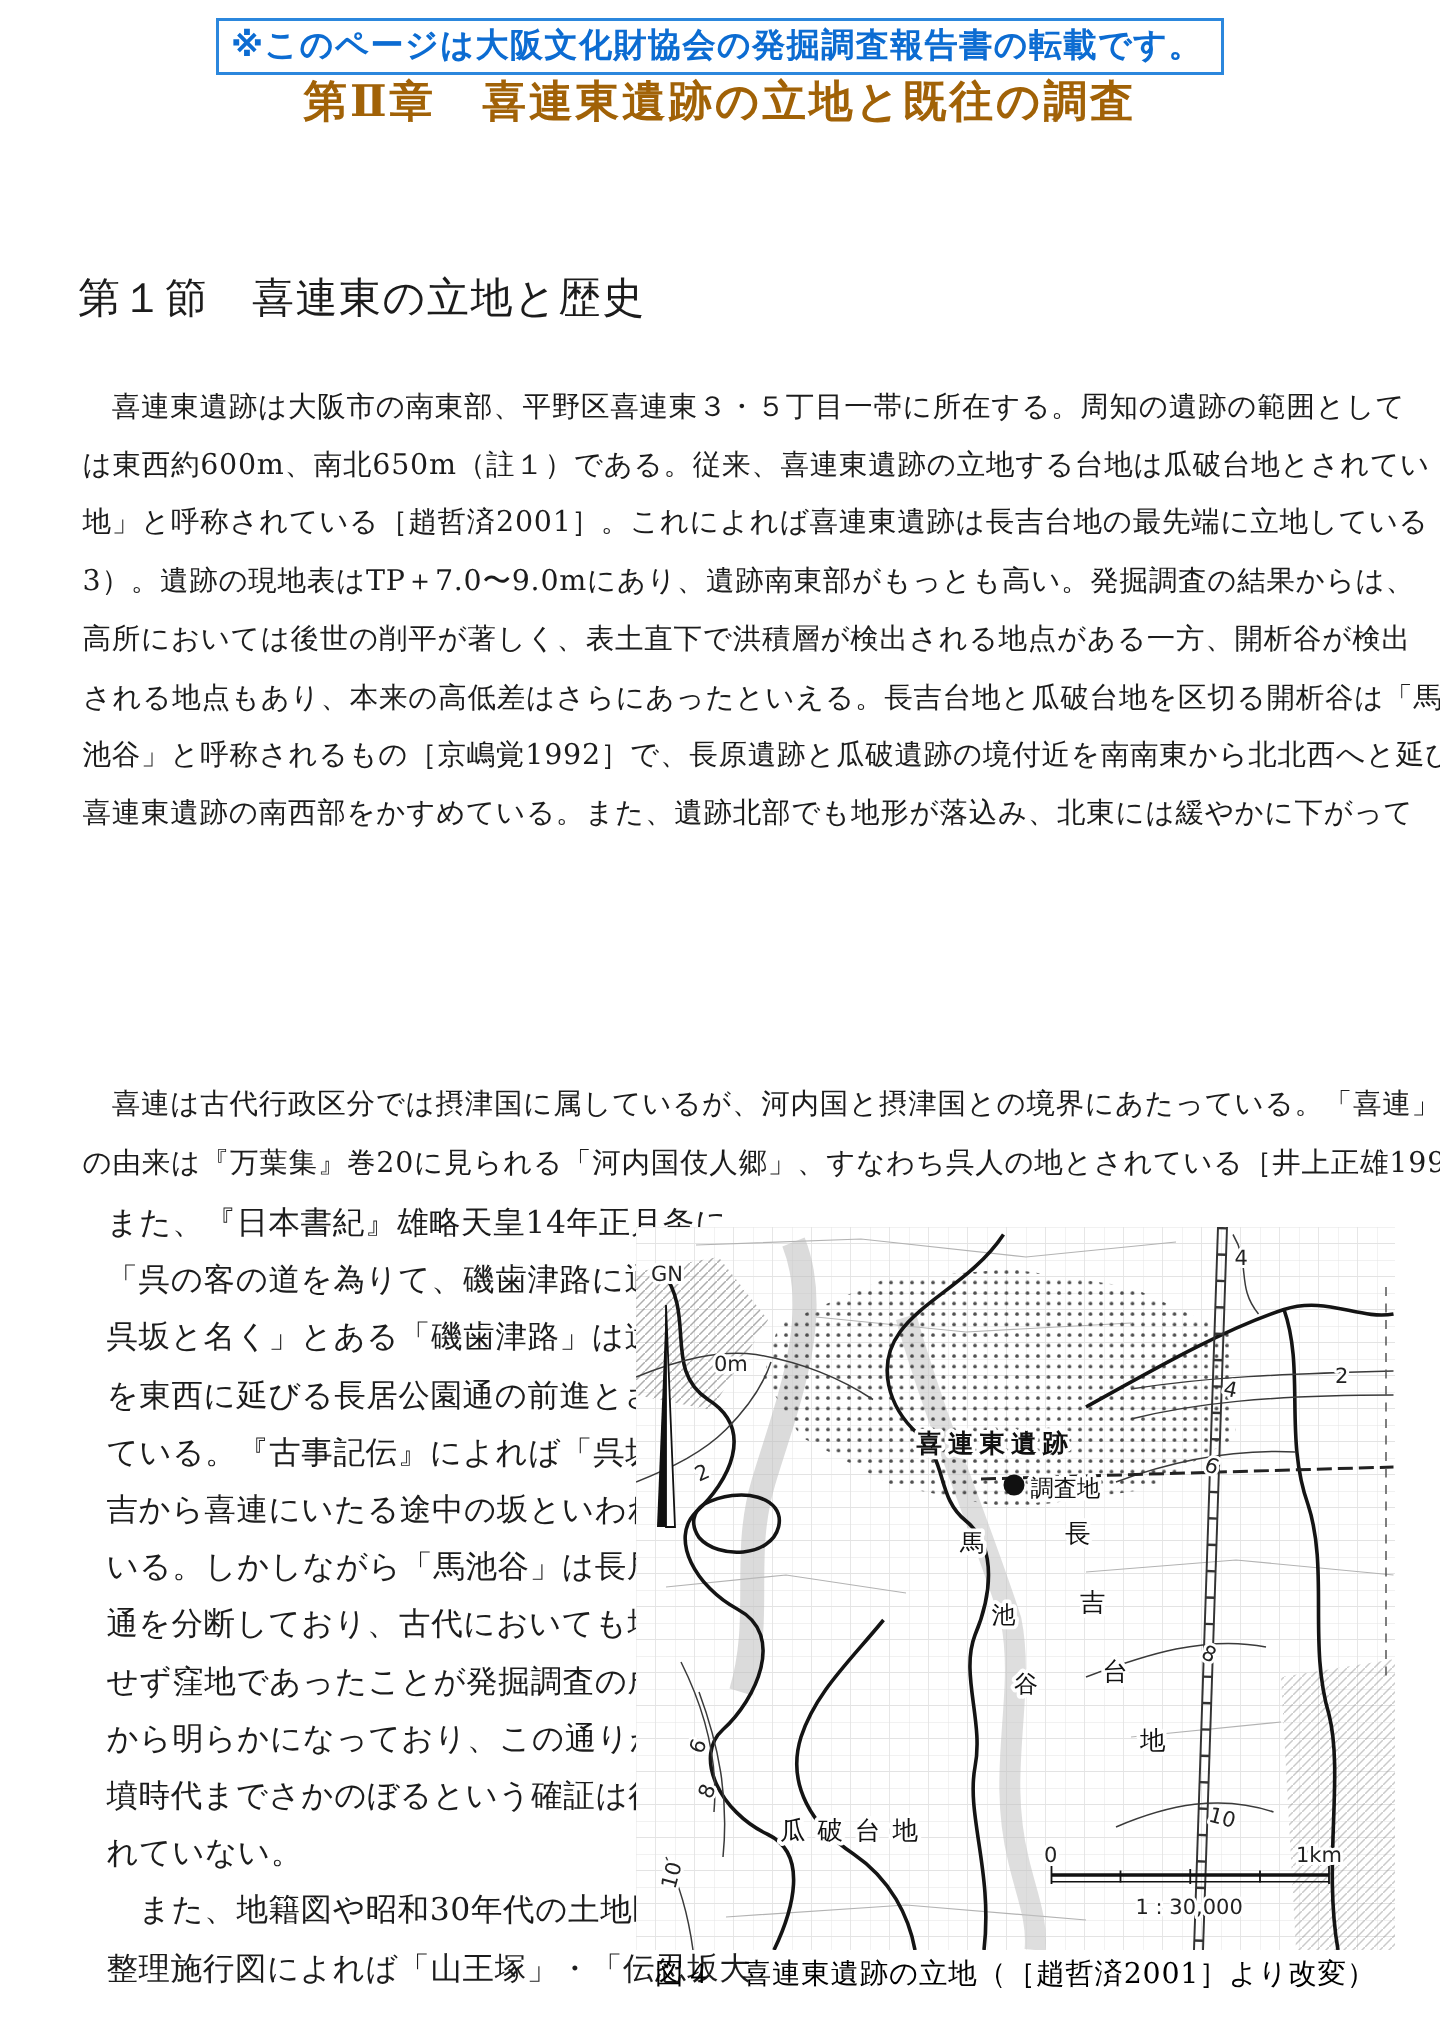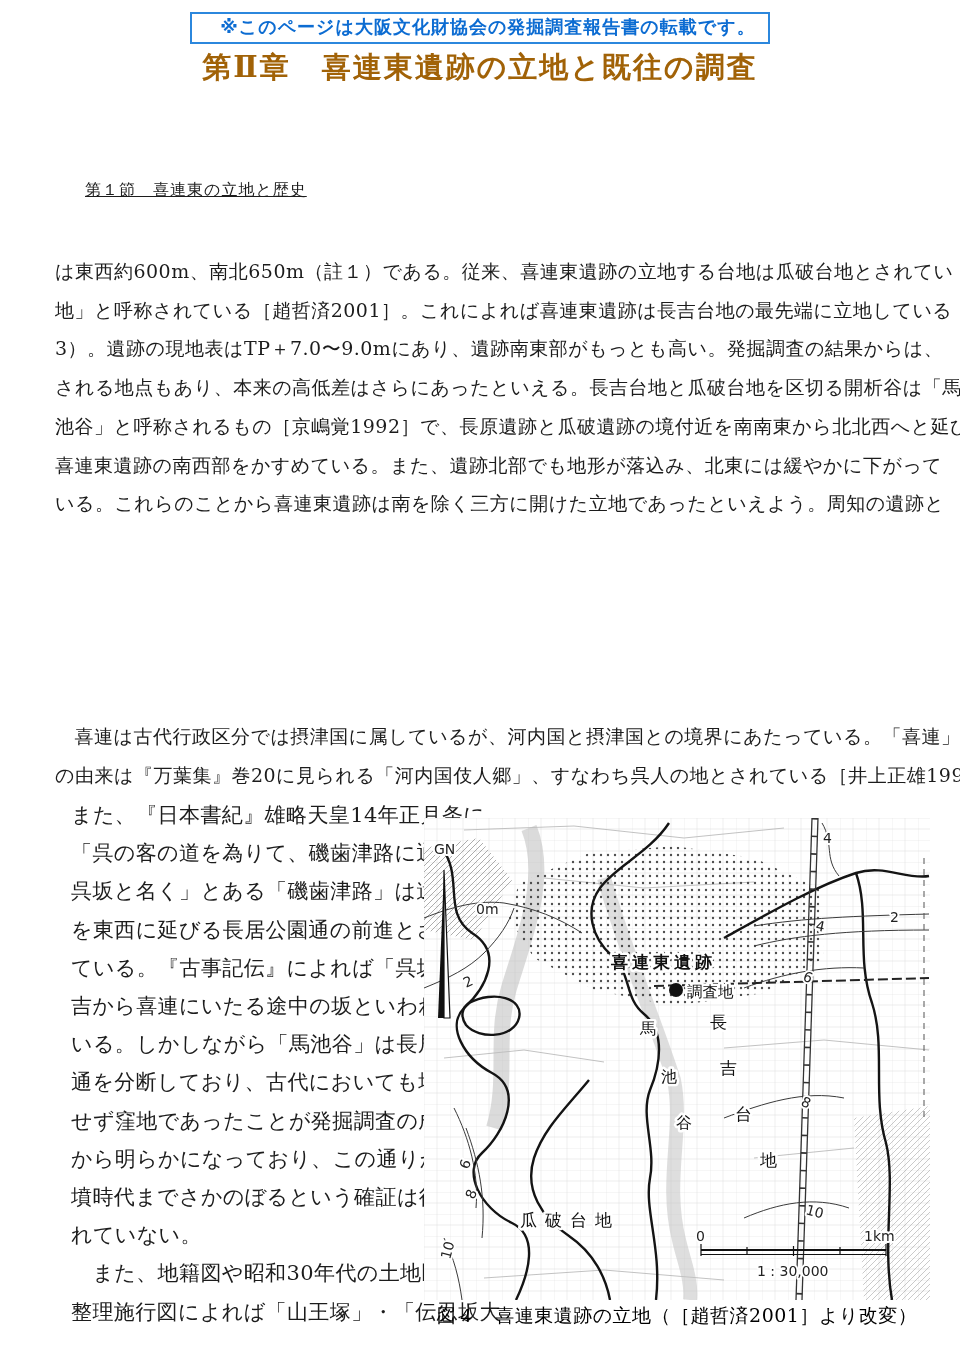--- a/index.html
+++ b/index.html
@@ -3,31 +3,31 @@
 <meta charset="utf-8">
 <style>
   html,body { margin:0; padding:0; background:#e8e8e8; }
   .page {
     position:relative; width:960px; height:1359px; margin:0 auto;
     background:#ffffff; overflow:hidden;
     font-family:"DejaVu Serif","Liberation Serif",serif; color:#1c1c1c;
   }
   .notice-wrap { position:absolute; top:12px; left:0; right:0; text-align:center; }
   .notice-box {
-    display:inline-block; border:2px solid #2b87dd; padding:1px 12px 3px 28px;
+    display:inline-block; border:2px solid #2b87dd; padding:1px 12px 3px 8px;
     font-family:"DejaVu Sans","Liberation Sans",sans-serif;
-    font-weight:bold; font-size:18px; color:#0c6cd2; letter-spacing:1px;
+    font-weight:bold; font-size:22px; color:#0c6cd2; letter-spacing:1px;
   }
   .chapter {
     position:absolute; top:48px; left:0; width:100%; margin:0;
     text-align:center; font-size:29px; font-weight:600; letter-spacing:2px; color:#a16207;
   }
   .section {
-    position:absolute; top:180px; left:85px; margin:0;
-    font-size:16px; font-weight:500; letter-spacing:1px;text-decoration:underline;
+    position:absolute; top:180px; left:52px; margin:0;
+    font-size:28px; font-weight:500; letter-spacing:1px;
   }
   .para .tline { white-space:nowrap; }
   .p1, .p2 { position:absolute; left:55px; width:852px; font-size:19px; letter-spacing:0.5px; }
   .p1 .tline, .p2 .tline { line-height:38.7px; }
   .p1 { top:252px; }
   .p2 { top:717px; }
   .leftcol { position:absolute; top:796px; left:71px; width:372px; font-size:21px; letter-spacing:0.4px; }
   .leftcol .tline { line-height:38.2px; }
   .figure { position:absolute; top:818px; left:424px; width:506px; }
   .figure svg { display:block; }
@@ -48,27 +48,28 @@
 
   <div class="notice-wrap">
     <span class="notice-box">※このページは大阪文化財協会の発掘調査報告書の転載です。</span>
   </div>
 
   <h1 class="chapter">第Ⅱ章　喜連東遺跡の立地と既往の調査</h1>
 
   <h2 class="section">第１節　喜連東の立地と歴史</h2>
 
   <div class="para p1">
+      <div class="tline">　喜連東遺跡は大阪市の南東部、平野区喜連東３・５丁目一帯に所在する。周知の遺跡の範囲として</div>
       <div class="tline">は東西約600m、南北650m（註１）である。従来、喜連東遺跡の立地する台地は瓜破台地とされてい</div>
       <div class="tline">地」と呼称されている［趙哲済2001］。これによれば喜連東遺跡は長吉台地の最先端に立地している（図</div>
       <div class="tline">3）。遺跡の現地表はTP＋7.0〜9.0mにあり、遺跡南東部がもっとも高い。発掘調査の結果からは、</div>
+      <div class="tline">高所においては後世の削平が著しく、表土直下で洪積層が検出される地点がある一方、開析谷が検出</div>
       <div class="tline">される地点もあり、本来の高低差はさらにあったといえる。長吉台地と瓜破台地を区切る開析谷は「馬</div>
       <div class="tline">池谷」と呼称されるもの［京嶋覚1992］で、長原遺跡と瓜破遺跡の境付近を南南東から北北西へと延び、</div>
       <div class="tline">喜連東遺跡の南西部をかすめている。また、遺跡北部でも地形が落込み、北東には緩やかに下がって</div>
-      <div class="tline">いる。これらのことから喜連東遺跡は南を除く三方に開けた立地であったといえよう。周知の遺跡と</div>
     </div>
 
   <div class="para p2">
       <div class="tline">　喜連は古代行政区分では摂津国に属しているが、河内国と摂津国との境界にあたっている。「喜連」</div>
       <div class="tline">の由来は『万葉集』巻20に見られる「河内国伎人郷」、すなわち呉人の地とされている［井上正雄1992］。</div>
     </div>
 
   <div class="para leftcol">
       <div class="tline">また、『日本書紀』雄略天皇14年正月条に</div>
       <div class="tline">「呉の客の道を為りて、磯歯津路に通す、</div>

